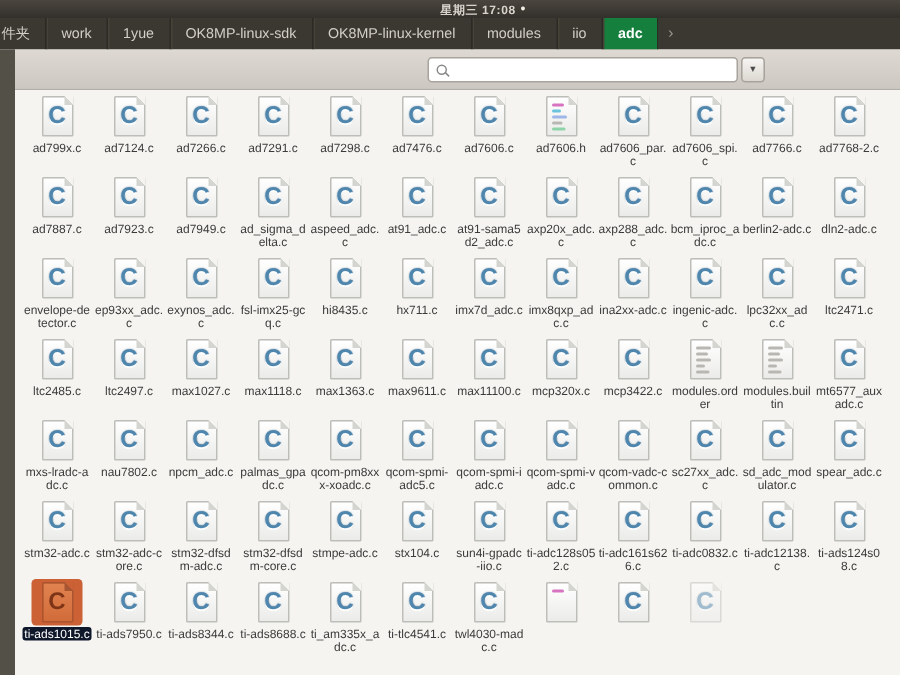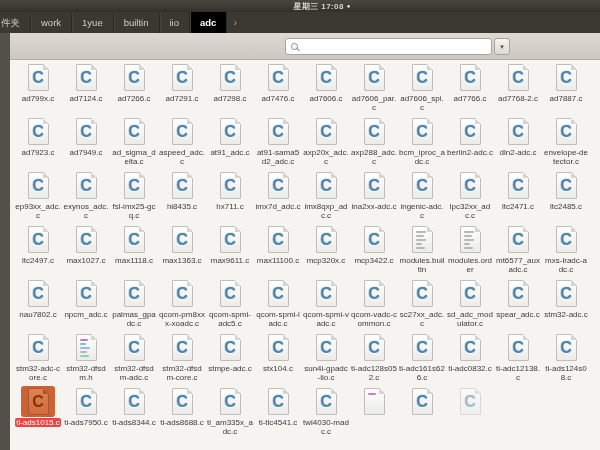--- a/index.html
+++ b/index.html
@@ -20,21 +20,21 @@
   .pathbar{
     position:absolute;left:0;top:12px;width:600px;height:21px;
     background:#3b3832;display:flex;align-items:stretch;
   }
   .seg{
     font-size:9.5px;color:#d3cfc7;line-height:21px;padding:0 10px;
     border-right:1px solid #2c2a25;box-shadow:inset 1px 0 0 #474339;
     white-space:nowrap;cursor:default;
   }
   .seg:first-child{padding-left:1px;box-shadow:none;}
-  .seg.active{background:#000000;color:#ffffff;font-weight:bold;}
+  .seg.active{background:#15803d;color:#ffffff;font-weight:bold;}
   .chevron{font-size:11px;color:#9a968e;line-height:20px;padding:0 6px;}
   
   .toolbar{
     position:absolute;left:10px;top:33px;width:590px;height:27px;
     background:linear-gradient(#dedad3,#ccc8c1);
     border-bottom:1px solid #b2aea7;box-sizing:border-box;
   }
   .search{
     position:absolute;left:275px;top:5px;width:207px;height:17px;
     background:#ffffff;border:1px solid #a8a49d;border-radius:3px;
@@ -105,36 +105,38 @@
     background:linear-gradient(#d7b07a,#b68e58);
     border:1px solid #8f6f42;border-radius:2px;
   }
   .box::after{content:'';position:absolute;left:0;right:0;top:4px;height:4px;
     background:#c69e65;border-top:1px solid #9a7748;border-bottom:1px solid #9a7748;}
   
   .cell.selected .icon-box{background:#cb6135;}
   .cell.selected .page{background:linear-gradient(#e08350,#d26c3a);border-color:#aa5430;}
   .cell.selected .c-glyph{color:#7e3416;text-shadow:none;}
   .cell.selected .fold{background:linear-gradient(225deg,#cb6135 0 50%,#a85531 50% 100%);}
-  .cell.selected .label{background:#ef4444;color:#ffffff;text-align:center;}
+  .cell.selected .label{background:#0f172a;color:#ffffff;text-align:center;}
 </style>
 </head>
 <body>
 
 <div class="sysbar">
   <span class="clock">星期三 17:08</span>
   <span class="statusdot">●</span>
 </div>
 
 <div class="pathbar">
   <div style="display:flex;">
       <div class="seg">件夹</div>
       <div class="seg">work</div>
       <div class="seg">1yue</div>
-      <div class="seg">builtin</div>
+      <div class="seg">OK8MP-linux-sdk</div>
+      <div class="seg">OK8MP-linux-kernel</div>
+      <div class="seg">modules</div>
       <div class="seg">iio</div>
       <div class="seg active">adc</div>
     </div>
   <span class="chevron">›</span>
 </div>
 
 <div class="toolbar">
   <div class="search">
     <span class="mag"></span>
     <input type="text" placeholder="" style="">
@@ -206,20 +208,35 @@
             <span class="fold"></span>
             <span class="c-glyph">C</span>
           </div>
         </div>
         <div class="label">ad7606.c</div>
       </div>
       <div class="cell">
         <div class="icon-box">
           <div class="page">
             <span class="fold"></span>
+            <div class="lines h-lines">
+              <span></span>
+              <span></span>
+              <span></span>
+              <span></span>
+              <span></span>
+            </div>
+          </div>
+        </div>
+        <div class="label">ad7606.h</div>
+      </div>
+      <div class="cell">
+        <div class="icon-box">
+          <div class="page">
+            <span class="fold"></span>
             <span class="c-glyph">C</span>
           </div>
         </div>
         <div class="label">ad7606_par.c</div>
       </div>
       <div class="cell">
         <div class="icon-box">
           <div class="page">
             <span class="fold"></span>
             <span class="c-glyph">C</span>
@@ -548,41 +565,41 @@
             <span class="fold"></span>
             <div class="lines g-lines">
               <span></span>
               <span></span>
               <span></span>
               <span></span>
               <span></span>
             </div>
           </div>
         </div>
+        <div class="label">modules.order</div>
+      </div>
+      <div class="cell">
+        <div class="icon-box">
+          <div class="page">
+            <span class="fold"></span>
+            <div class="lines g-lines">
+              <span></span>
+              <span></span>
+              <span></span>
+              <span></span>
+              <span></span>
+            </div>
+          </div>
+        </div>
         <div class="label">modules.builtin</div>
       </div>
       <div class="cell">
         <div class="icon-box">
           <div class="page">
             <span class="fold"></span>
-            <div class="lines g-lines">
-              <span></span>
-              <span></span>
-              <span></span>
-              <span></span>
-              <span></span>
-            </div>
-          </div>
-        </div>
-        <div class="label">modules.order</div>
-      </div>
-      <div class="cell">
-        <div class="icon-box">
-          <div class="page">
-            <span class="fold"></span>
             <span class="c-glyph">C</span>
           </div>
         </div>
         <div class="label">mt6577_auxadc.c</div>
       </div>
       <div class="cell">
         <div class="icon-box">
           <div class="page">
             <span class="fold"></span>
             <span class="c-glyph">C</span>
@@ -699,35 +716,20 @@
         <div class="label">stm32-adc.c</div>
       </div>
       <div class="cell">
         <div class="icon-box">
           <div class="page">
             <span class="fold"></span>
             <span class="c-glyph">C</span>
           </div>
         </div>
         <div class="label">stm32-adc-core.c</div>
-      </div>
-      <div class="cell">
-        <div class="icon-box">
-          <div class="page">
-            <span class="fold"></span>
-            <div class="lines h-lines">
-              <span></span>
-              <span></span>
-              <span></span>
-              <span></span>
-              <span></span>
-            </div>
-          </div>
-        </div>
-        <div class="label">stm32-dfsdm.h</div>
       </div>
       <div class="cell">
         <div class="icon-box">
           <div class="page">
             <span class="fold"></span>
             <span class="c-glyph">C</span>
           </div>
         </div>
         <div class="label">stm32-dfsdm-adc.c</div>
       </div>

